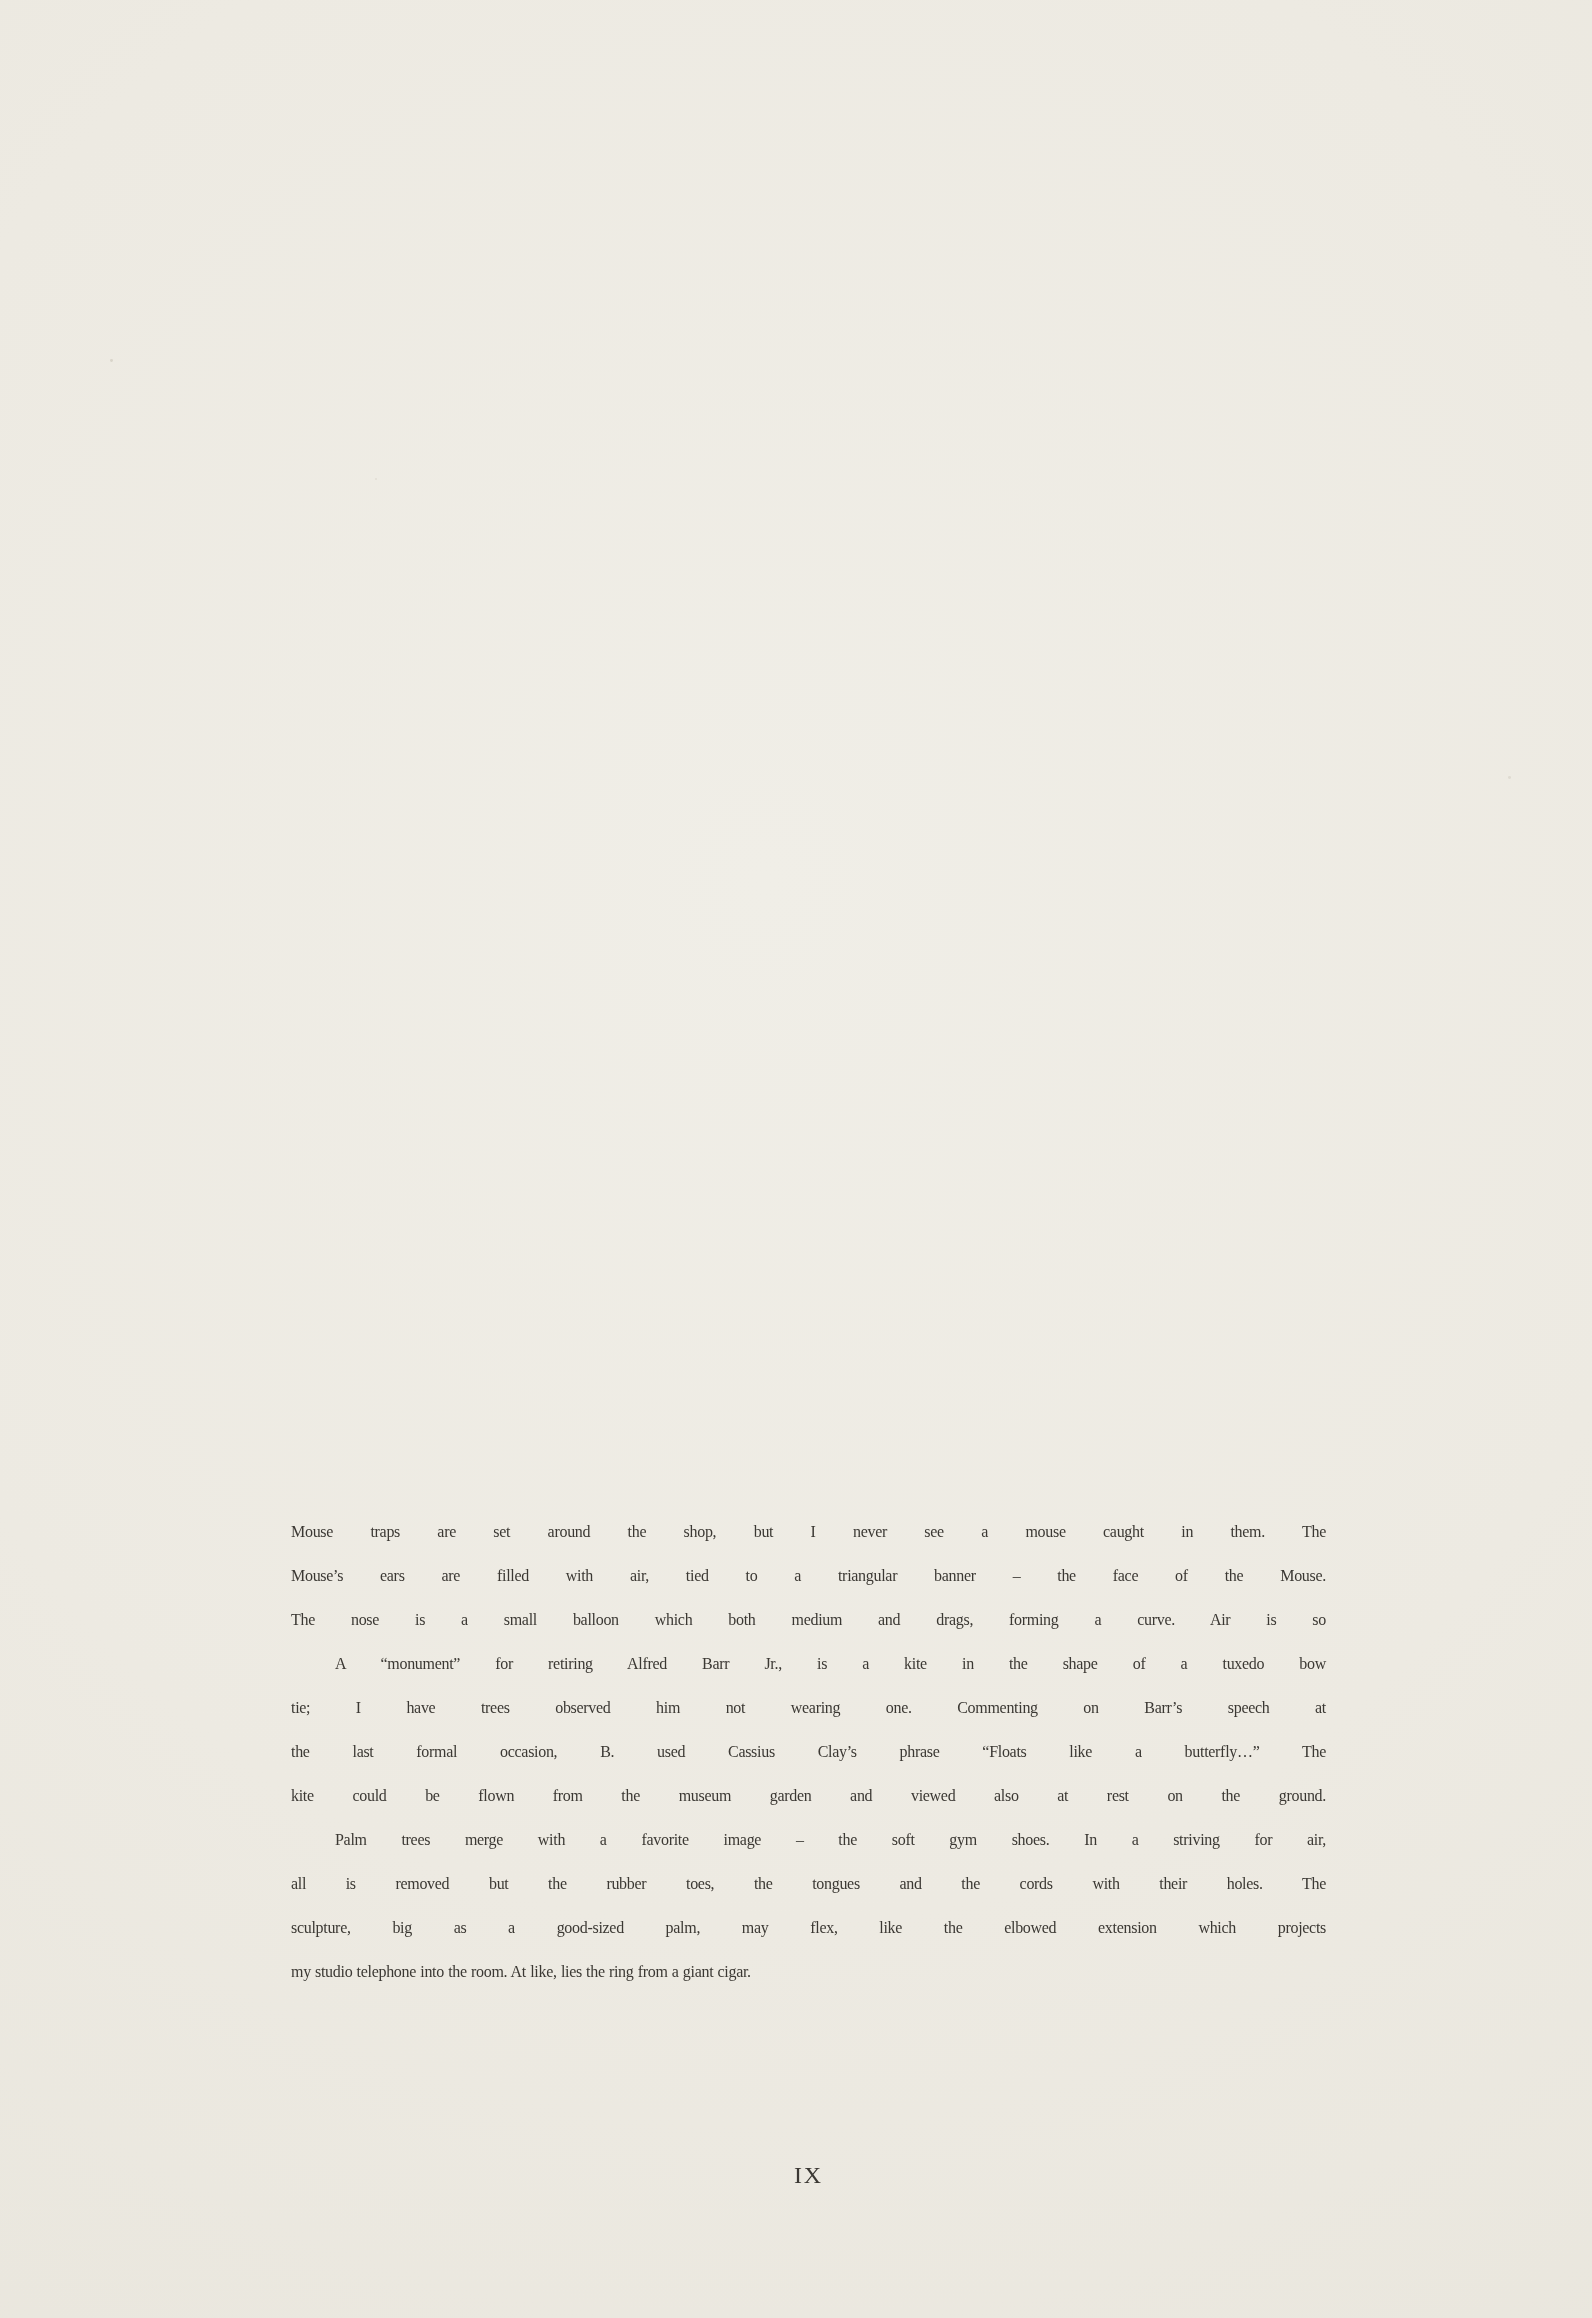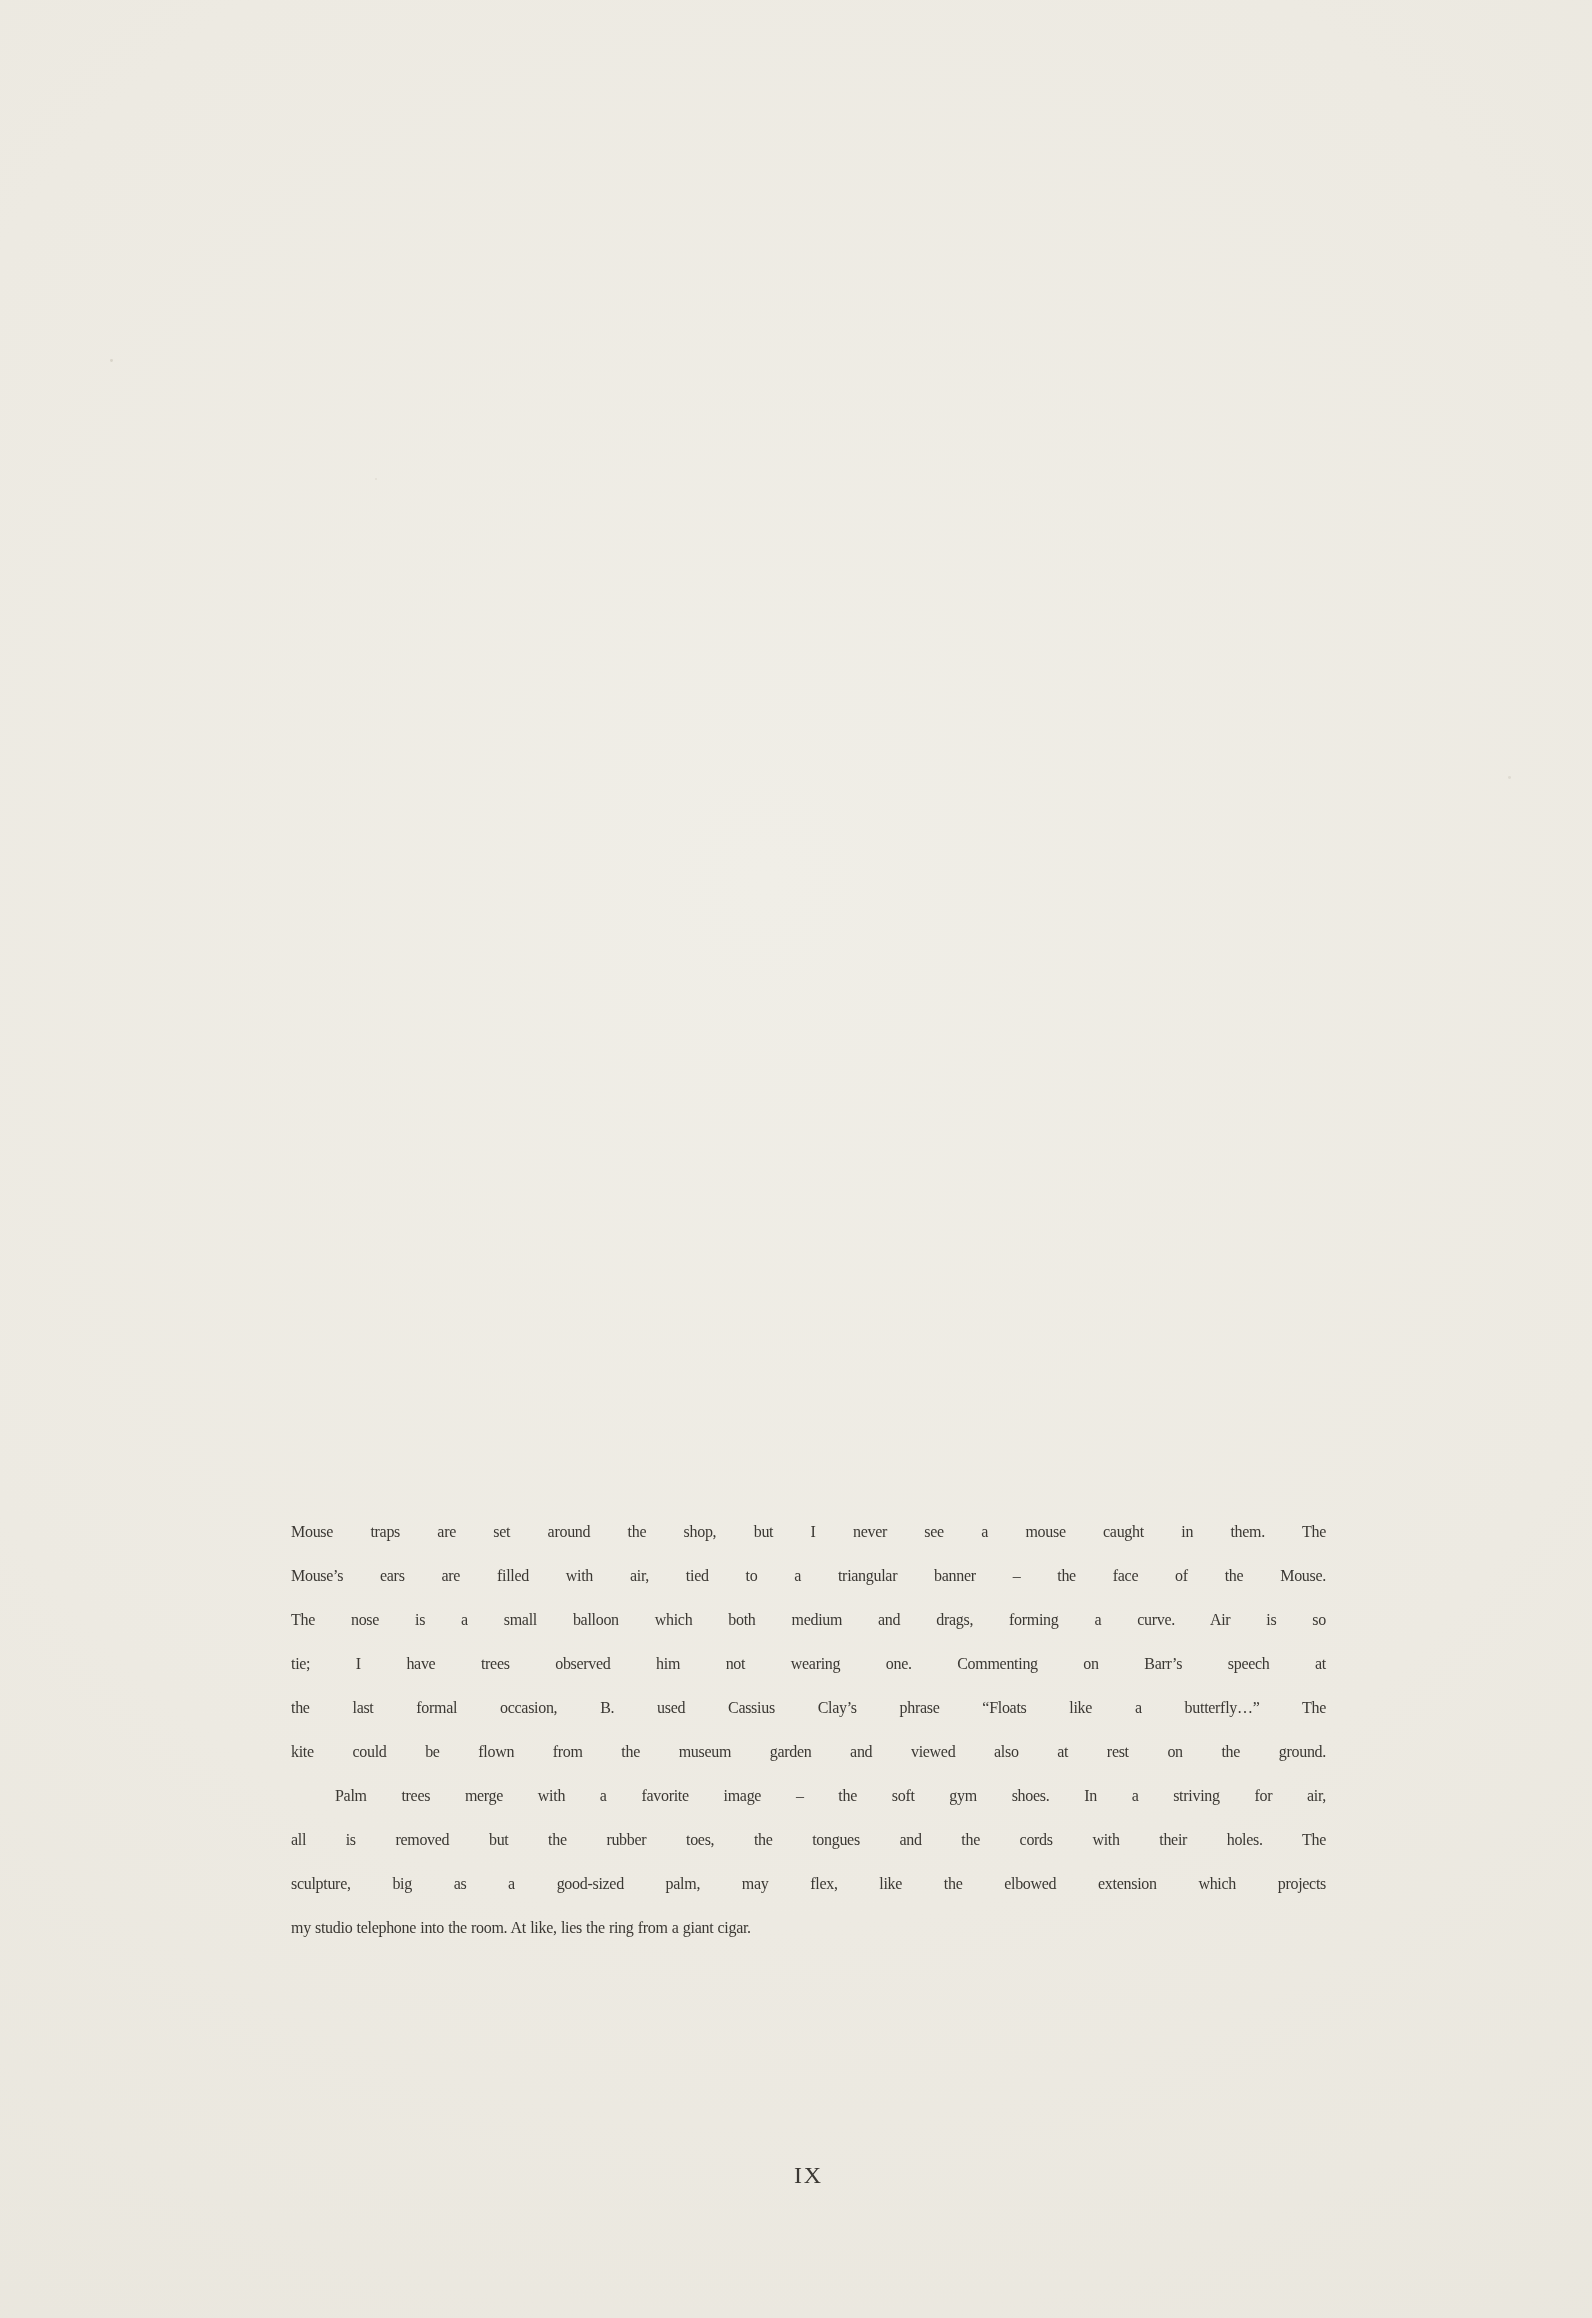--- a/index.html
+++ b/index.html
@@ -72,20 +72,21 @@
 
 <div class="paper">
   <span class="speck s1"></span>
   <span class="speck s2"></span>
   <span class="speck s3"></span>
 
   <div class="text-block">
       <div class="line"><span>Mouse traps are set around the shop, but I never see a mouse caught in them. The</span></div>
       <div class="line"><span>Mouse’s ears are filled with air, tied to a triangular banner – the face of the Mouse.</span></div>
       <div class="line"><span>The nose is a small balloon which both medium and drags, forming a curve. Air is so</span></div>
+      <div class="line indent"><span>A “monument” for retiring Alfred Barr Jr., is a kite in the shape of a tuxedo bow</span></div>
       <div class="line"><span>tie; I have trees observed him </span><span class="em">not</span><span> wearing one. Commenting on Barr’s speech at</span></div>
       <div class="line"><span>the last formal occasion, B. used Cassius Clay’s phrase “Floats like a butterfly…” The</span></div>
       <div class="line"><span>kite could be flown from the museum garden and viewed also at rest on the ground.</span></div>
       <div class="line indent"><span>Palm trees merge with a favorite image – the soft gym shoes. In a striving for air,</span></div>
       <div class="line"><span>all is removed but the rubber toes, the tongues and the cords with their holes. The</span></div>
       <div class="line"><span>sculpture, big as a good-sized palm, may flex, like the elbowed extension which projects</span></div>
       <div class="line no-just"><span>my studio telephone into the room. At like, lies the ring from a giant cigar.</span></div>
     </div>
 
   <div class="folio">

